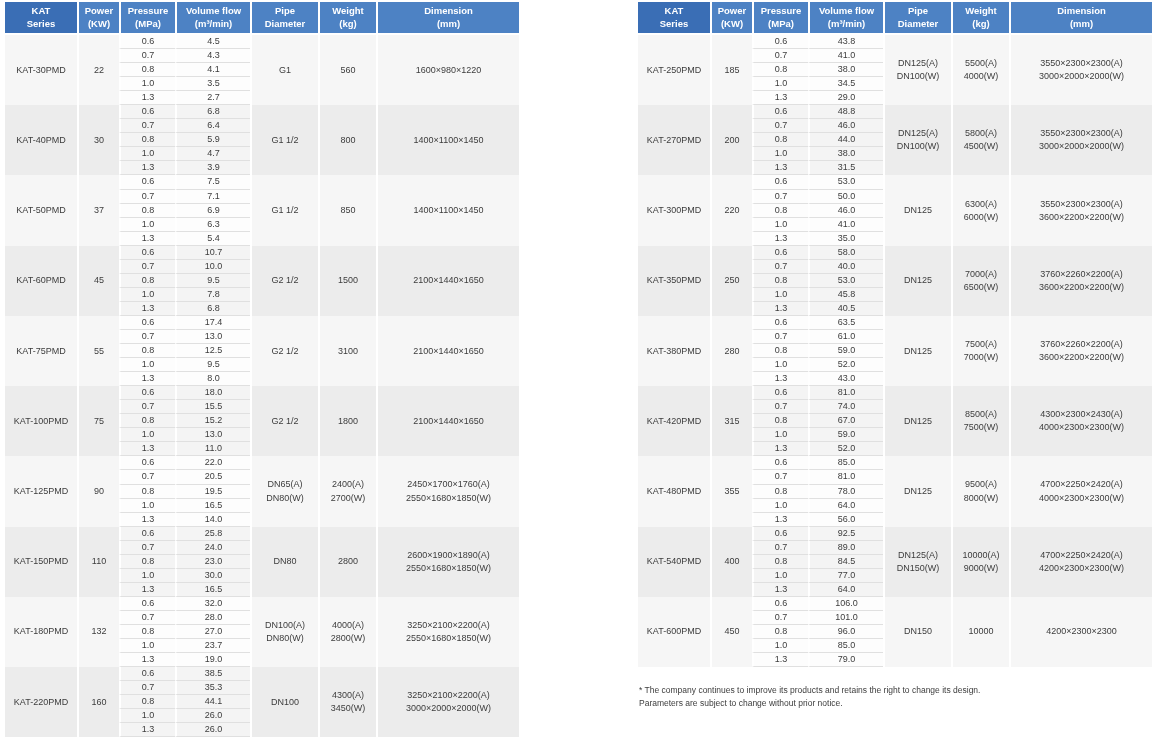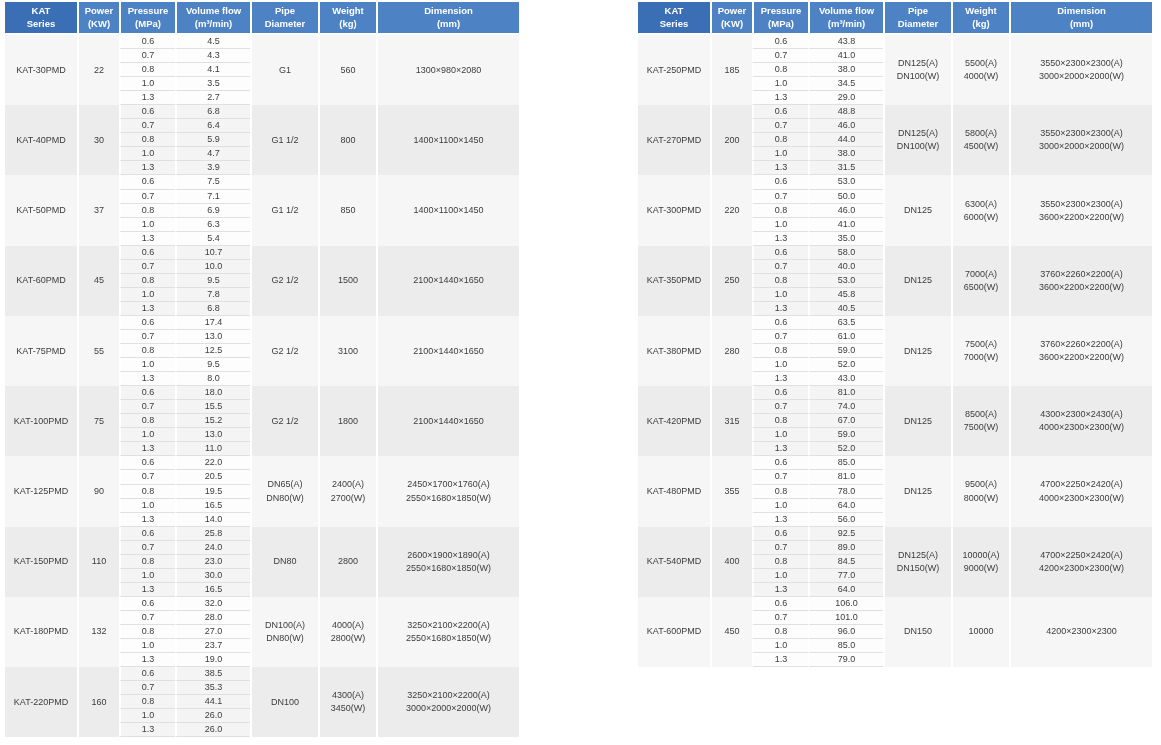--- a/index.html
+++ b/index.html
@@ -92,21 +92,21 @@
         </tr>
       </thead>
     <tbody>
         <tr>
           <td class="band-light" rowspan="5">KAT-30PMD</td>
           <td class="band-light" rowspan="5">22</td>
           <td class="pv pv-light">0.6</td>
           <td class="pv pv-light">4.5</td>
           <td class="band-light" rowspan="5">G1</td>
           <td class="band-light" rowspan="5">560</td>
-          <td class="band-light" rowspan="5">1300×980×2080</td>
+          <td class="band-light" rowspan="5">1600×980×1220</td>
         </tr>
         <tr>
           <td class="pv pv-light">0.7</td>
           <td class="pv pv-light">4.3</td>
         </tr>
         <tr>
           <td class="pv pv-light">0.8</td>
           <td class="pv pv-light">4.1</td>
         </tr>
         <tr>
@@ -624,15 +624,17 @@
           <td class="pv pv-light">85.0</td>
         </tr>
         <tr>
           <td class="pv pv-light">1.3</td>
           <td class="pv pv-light">79.0</td>
         </tr>
       </tbody>
   </table>
 
   <div class="footnote">
+    <div>* The company continues to improve its products and retains the right to change its design.</div>
+    <div>Parameters are subject to change without prior notice.</div>
   </div>
 
 </div>
 
 </body></html>

